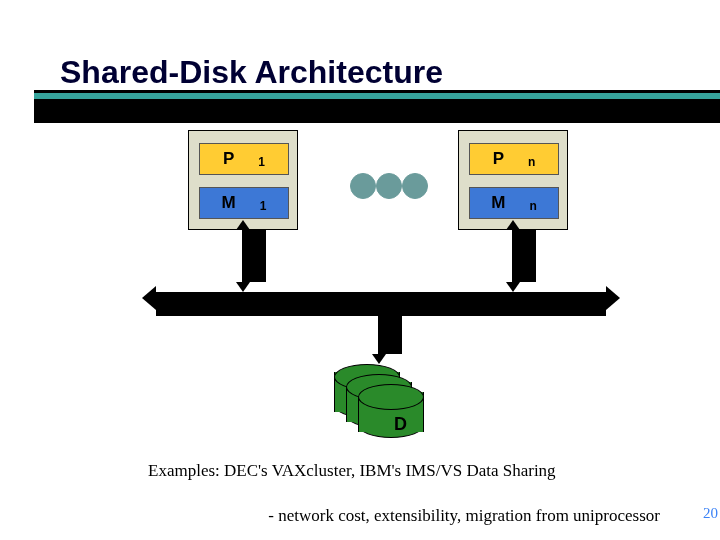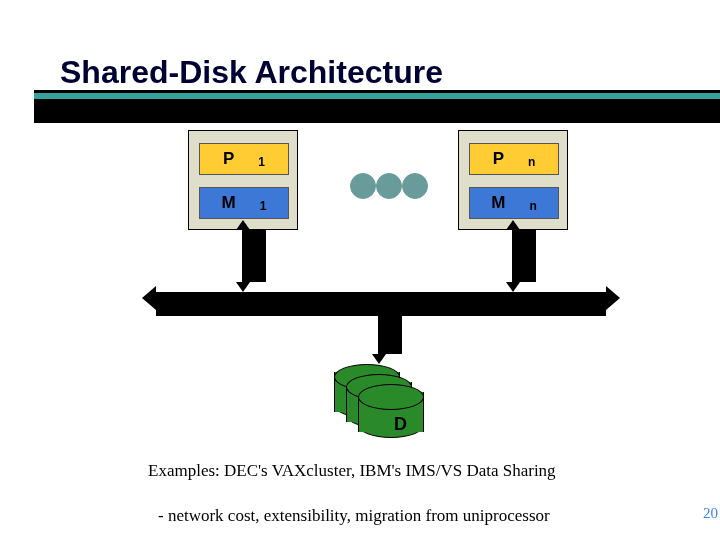--- a/index.html
+++ b/index.html
@@ -55,21 +55,21 @@
   .cyl .top  { position:absolute; top:0; left:0; width:66px; height:16px; border-radius:50%; background:#2a8a2a; border:1px solid #000; z-index:3; }
   .cyl .body { position:absolute; top:8px; left:0; width:66px; height:40px; background:#2a8a2a; border-left:1px solid #000; border-right:1px solid #000; z-index:2; }
   .cyl .bot  { position:absolute; bottom:0; left:0; width:66px; height:16px; border-radius:50%; background:#2a8a2a; border:1px solid #000; z-index:1; }
   .cyl.c1 { top:0; left:0; }
   .cyl.c2 { top:10px; left:12px; }
   .cyl.c3 { top:20px; left:24px; }
   .disk-label { position:absolute; top:38px; left:48px; font-weight:bold; font-size:18px; color:#000; z-index:10; }
 
   .examples { position:absolute; left:100px; bottom:14px; width:560px; font-family:"Times New Roman", serif; font-size:17px; line-height:1.25; color:#000;margin-top:16px; }
   .examples .row { display:block; }
-  .examples .indent { padding-left:22px; }
+  .examples .indent { padding-left:22px;text-align:right; }
   .slidenum { position:absolute; right:14px; bottom:30px; font-family:"Times New Roman", serif; font-size:15px; color:#3b82f6; }
 </style>
 </head>
 <body>
 
 <div class="slide">
 
   <div class="title">Shared-Disk Architecture</div>
 
   <div class="rule">

